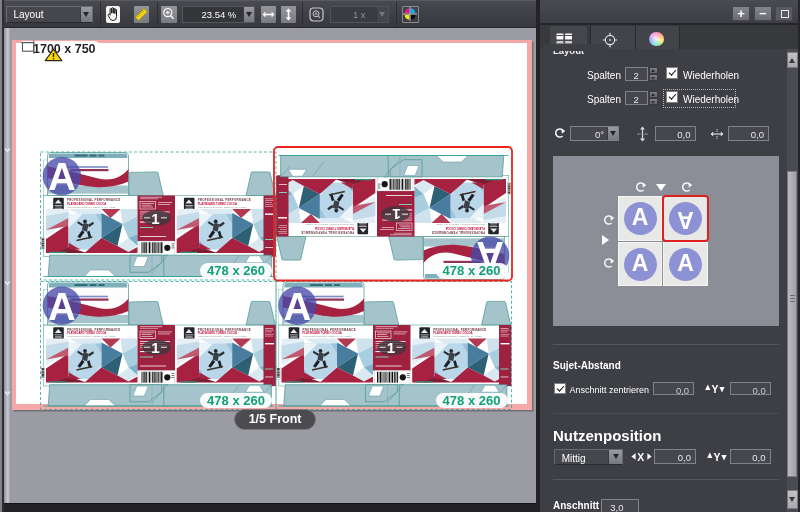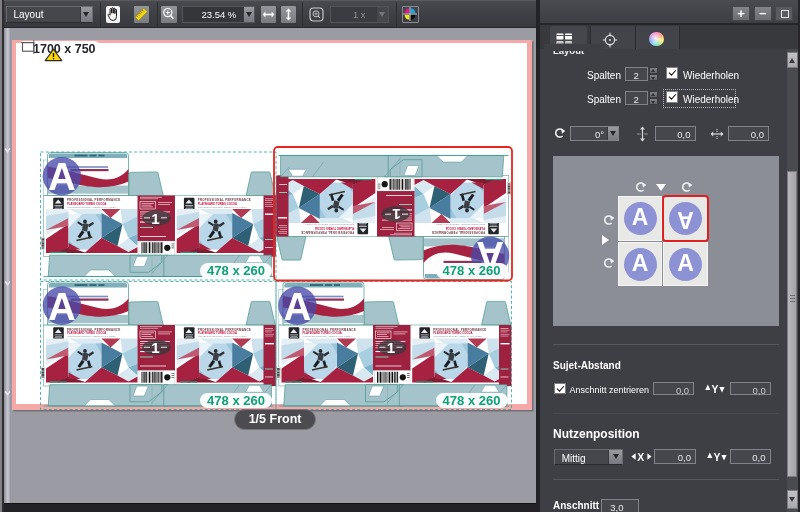--- a/index.html
+++ b/index.html
@@ -412,21 +412,21 @@
   <div class="yico abs" style="left:169px;top:382px;">
       <svg width="20" height="13" viewBox="0 0 20 13">
         <path d="M0.2,8 L5.4,8 L2.8,2.6 Z" fill="#fff"></path>
         <text x="6.4" y="10.5" font-size="10.5" font-weight="bold" fill="#fff" font-family="Liberation Sans">Y</text>
         <path d="M14.4,5 L19.6,5 L17,10.4 Z" fill="#fff"></path>
       </svg>
     </div>
   <div class="abs fld" style="left:193.8px;top:381.6px;width:41px;height:13.5px;color:#c9c9ce;">0,0</div>
   <div class="abs" style="left:16.5px;top:413px;width:226px;height:1px;background:#4a4b50;"></div>
 
-  <div class="abs lbl bold" style="left:17px;top:427px;font-size:12px;">Nutzenposition</div>
+  <div class="abs lbl bold" style="left:17px;top:427px;font-size:15px;">Nutzenposition</div>
   <div class="abs combo" style="left:17.7px;top:449.1px;width:69.5px;height:15.5px;padding:2.5px 0 0 7px;background:#46474d;">Mittig
     <div class="arrbtn" style="width:13px;">
         <div class="tri-d"></div>
       </div>
   </div>
   <div class="xico abs" style="left:95px;top:450px;">
       <svg width="21" height="13" viewBox="0 0 21 13">
         <path d="M4.6,3.2 L4.6,9.8 L0.4,6.5 Z" fill="#fff"></path>
         <text x="6.2" y="10.5" font-size="10.5" font-weight="bold" fill="#fff" font-family="Liberation Sans">X</text>
         <path d="M16.4,3.2 L16.4,9.8 L20.6,6.5 Z" fill="#fff"></path>

